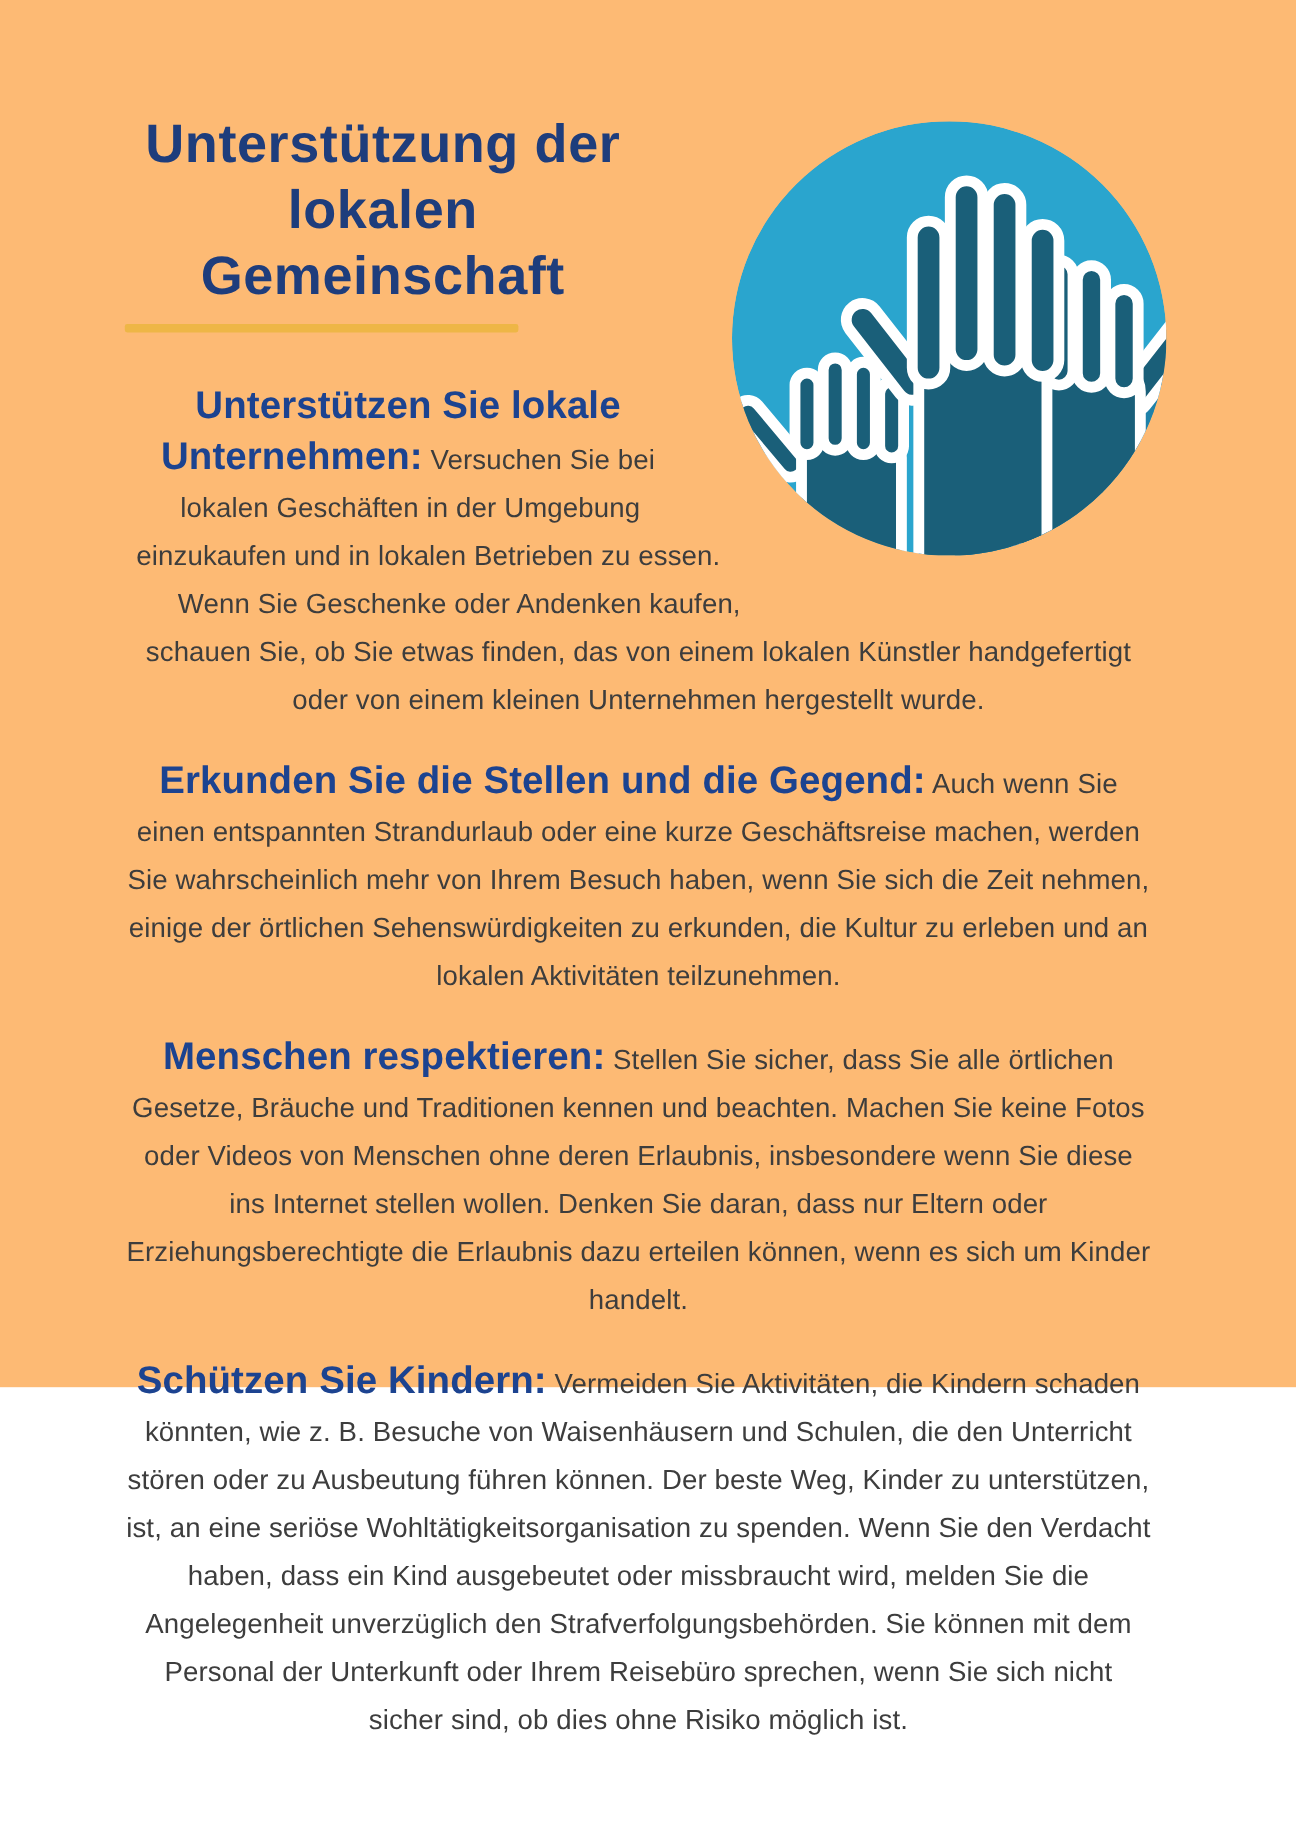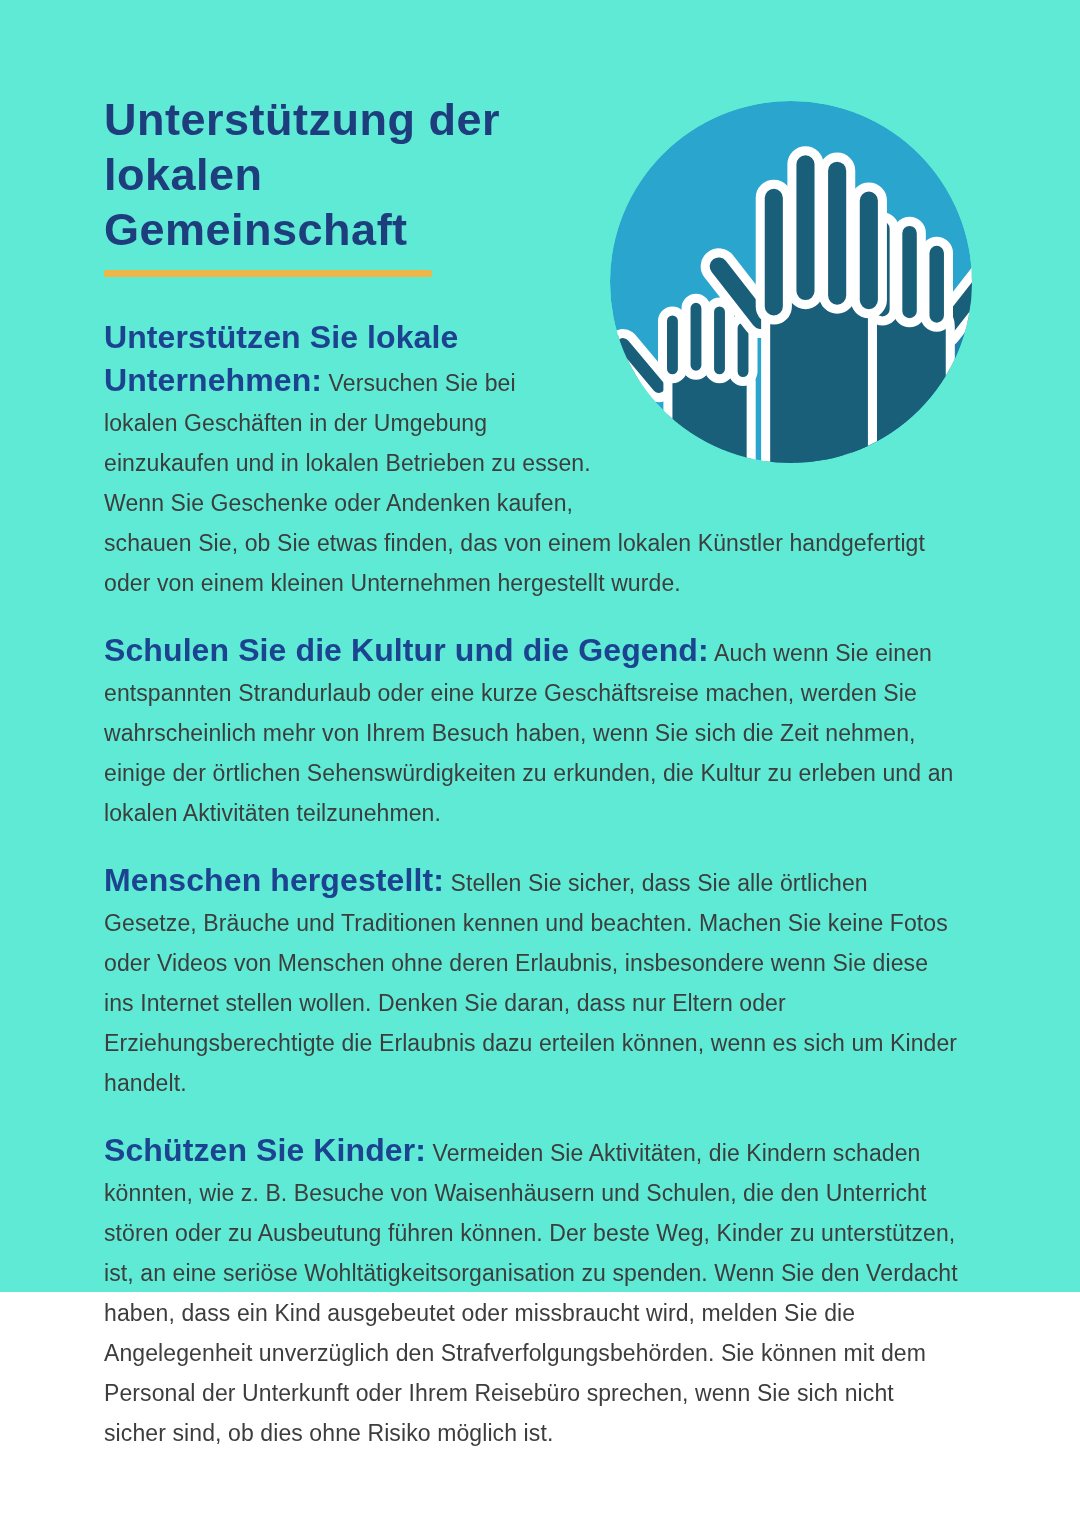--- a/index.html
+++ b/index.html
@@ -14,23 +14,24 @@
   }
   *{margin:0;padding:0;box-sizing:border-box;}
   html,body{background:#ffffff;}
   body{
     width:1080px;height:1532px;
     font-family:"Liberation Sans", sans-serif;
     overflow:hidden;
     position:relative;
   }
   .page{
-    width:1080px;height:1292px;
-    background:#5eead4;
+    width:1080px;height:1156px;
+    background:#fdba74;
     padding:92px 120px 0 104px;
+    text-align:center;
   }
   .hero-icon{
     float:right;
     width:362px;height:362px;
     margin:9px -12px 30px 34px;
     shape-outside:circle(50%);
     shape-margin:22px;
   }
   .hero-icon svg{width:100%;height:100%;display:block;}
   h1.page-title{
@@ -111,27 +112,27 @@
 
   <h1 class="page-title">Unterstützung der lokalen Gemeinschaft</h1>
   <div class="title-rule"></div>
 
   <p class="section">
     <span class="run-in-heading">Unterstützen Sie lokale Unternehmen:</span>
     <span>Versuchen Sie bei lokalen Geschäften in der Umgebung einzukaufen und in lokalen Betrieben zu essen. Wenn Sie Geschenke oder Andenken kaufen, schauen Sie, ob Sie etwas finden, das von einem lokalen Künstler handgefertigt oder von einem kleinen Unternehmen hergestellt wurde.</span>
   </p>
 
   <p class="section">
-    <span class="run-in-heading">Schulen Sie die Kultur und die Gegend:</span>
+    <span class="run-in-heading">Erkunden Sie die Stellen und die Gegend:</span>
     <span>Auch wenn Sie einen entspannten Strandurlaub oder eine kurze Geschäftsreise machen, werden Sie wahrscheinlich mehr von Ihrem Besuch haben, wenn Sie sich die Zeit nehmen, einige der örtlichen Sehenswürdigkeiten zu erkunden, die Kultur zu erleben und an lokalen Aktivitäten teilzunehmen.</span>
   </p>
 
   <p class="section">
-    <span class="run-in-heading">Menschen hergestellt:</span>
+    <span class="run-in-heading">Menschen respektieren:</span>
     <span>Stellen Sie sicher, dass Sie alle örtlichen Gesetze, Bräuche und Traditionen kennen und beachten. Machen Sie keine Fotos oder Videos von Menschen ohne deren Erlaubnis, insbesondere wenn Sie diese ins Internet stellen wollen. Denken Sie daran, dass nur Eltern oder Erziehungsberechtigte die Erlaubnis dazu erteilen können, wenn es sich um Kinder handelt.</span>
   </p>
 
   <p class="section">
-    <span class="run-in-heading">Schützen Sie Kinder:</span>
+    <span class="run-in-heading">Schützen Sie Kindern:</span>
     <span>Vermeiden Sie Aktivitäten, die Kindern schaden könnten, wie z. B. Besuche von Waisenhäusern und Schulen, die den Unterricht stören oder zu Ausbeutung führen können. Der beste Weg, Kinder zu unterstützen, ist, an eine seriöse Wohltätigkeitsorganisation zu spenden. Wenn Sie den Verdacht haben, dass ein Kind ausgebeutet oder missbraucht wird, melden Sie die Angelegenheit unverzüglich den Strafverfolgungsbehörden. Sie können mit dem Personal der Unterkunft oder Ihrem Reisebüro sprechen, wenn Sie sich nicht sicher sind, ob dies ohne Risiko möglich ist.</span>
   </p>
 
 </div>
 
 </body></html>

